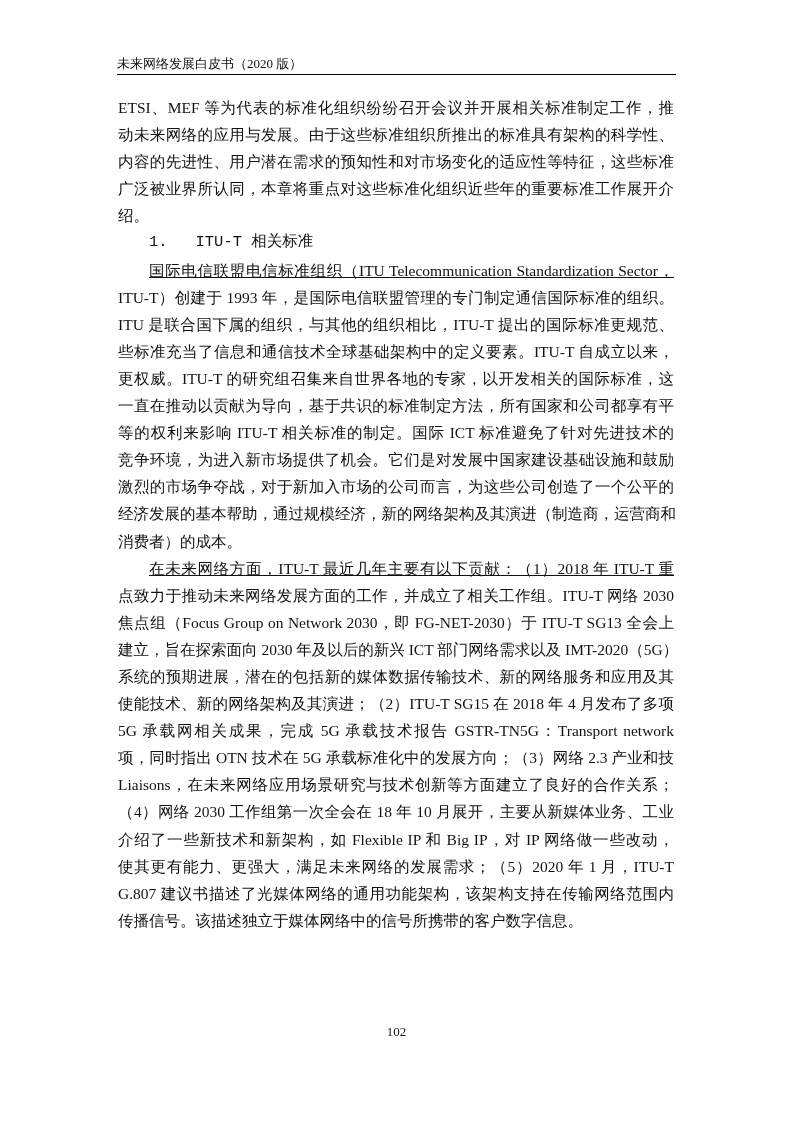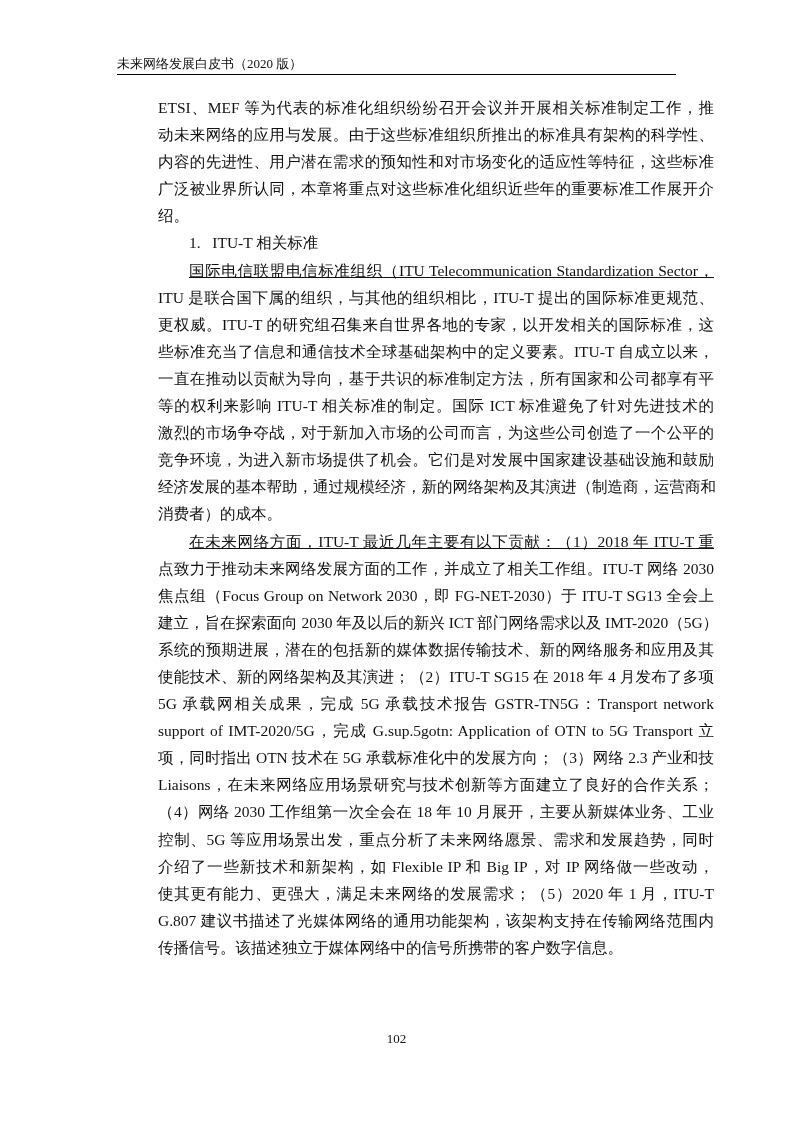--- a/index.html
+++ b/index.html
@@ -35,21 +35,20 @@
     }
     .content {
       position: absolute;
       left: 118px;
       top: 94px;
       width: 556px;
       font-size: 15.5px;
       line-height: 27.1px;
       text-align: justify;
       text-justify: inter-character;
-      margin-left: 40px;
     }
     .line {
       display: block;
       white-space: nowrap;
       height: 27.1px;
       text-align: justify;
       text-align-last: justify;
       overflow: visible;
     }
     .line.last {
@@ -58,31 +57,31 @@
     .line.indent {
       padding-left: 31px;
       text-decoration: underline;
     }
     .heading-line {
       display: block;
       white-space: nowrap;
       height: 27.1px;
       padding-left: 31px;
       text-align-last: left;
+      font-family: Liberation Mono, monospace;
     }
     .page-number {
       position: absolute;
       left: 0;
       width: 793px;
       top: 1024px;
       text-align: center;
       font-size: 13px;
       line-height: 15px;
       color: #111111;
-      margin-top: 7px;
     }
   </style>
 </head>
 <body>
 
 <div class="page-header">
   <span class="page-header-title">未来网络发展白皮书（2020 版）</span>
 </div>
 
 <div class="content">
@@ -91,44 +90,43 @@
     <span class="line">动未来网络的应用与发展。由于这些标准组织所推出的标准具有架构的科学性、</span>
     <span class="line">内容的先进性、用户潜在需求的预知性和对市场变化的适应性等特征，这些标准</span>
     <span class="line">广泛被业界所认同，本章将重点对这些标准化组织近些年的重要标准工作展开介</span>
     <span class="line last">绍。</span>
   </div>
 
   <span class="heading-line" style="white-space: pre;">1.   ITU-T 相关标准</span>
 
   <div>
     <span class="line indent">国际电信联盟电信标准组织（ITU Telecommunication Standardization Sector，</span>
+    <span class="line">ITU-T）创建于 1993 年，是国际电信联盟管理的专门制定通信国际标准的组织。</span>
     <span class="line">ITU 是联合国下属的组织，与其他的组织相比，ITU-T 提出的国际标准更规范、</span>
+    <span class="line">些标准充当了信息和通信技术全球基础架构中的定义要素。ITU-T 自成立以来，</span>
     <span class="line">更权威。ITU-T 的研究组召集来自世界各地的专家，以开发相关的国际标准，这</span>
-    <span class="line">些标准充当了信息和通信技术全球基础架构中的定义要素。ITU-T 自成立以来，</span>
     <span class="line">一直在推动以贡献为导向，基于共识的标准制定方法，所有国家和公司都享有平</span>
     <span class="line">等的权利来影响 ITU-T 相关标准的制定。国际 ICT 标准避免了针对先进技术的</span>
+    <span class="line">竞争环境，为进入新市场提供了机会。它们是对发展中国家建设基础设施和鼓励</span>
     <span class="line">激烈的市场争夺战，对于新加入市场的公司而言，为这些公司创造了一个公平的</span>
-    <span class="line">竞争环境，为进入新市场提供了机会。它们是对发展中国家建设基础设施和鼓励</span>
     <span class="line">经济发展的基本帮助，通过规模经济，新的网络架构及其演进（制造商，运营商和</span>
     <span class="line last">消费者）的成本。</span>
   </div>
 
   <div>
     <span class="line indent">在未来网络方面，ITU-T 最近几年主要有以下贡献：（1）2018 年 ITU-T 重</span>
     <span class="line">点致力于推动未来网络发展方面的工作，并成立了相关工作组。ITU-T 网络 2030</span>
     <span class="line">焦点组（Focus Group on Network 2030，即 FG-NET-2030）于 ITU-T SG13 全会上</span>
     <span class="line">建立，旨在探索面向 2030 年及以后的新兴 ICT 部门网络需求以及 IMT-2020（5G）</span>
     <span class="line">系统的预期进展，潜在的包括新的媒体数据传输技术、新的网络服务和应用及其</span>
     <span class="line">使能技术、新的网络架构及其演进；（2）ITU-T SG15 在 2018 年 4 月发布了多项</span>
     <span class="line">5G 承载网相关成果，完成 5G 承载技术报告 GSTR-TN5G：Transport network</span>
-    <span class="line">support of IMT-2020/5G，完成 G.sup.5gotn: Application of OTN to 5G Transport 立</span>
     <span class="line">项，同时指出 OTN 技术在 5G 承载标准化中的发展方向；（3）网络 2.3 产业和技</span>
     <span class="line">Liaisons，在未来网络应用场景研究与技术创新等方面建立了良好的合作关系；</span>
     <span class="line">（4）网络 2030 工作组第一次全会在 18 年 10 月展开，主要从新媒体业务、工业</span>
-    <span class="line">控制、5G 等应用场景出发，重点分析了未来网络愿景、需求和发展趋势，同时</span>
     <span class="line">介绍了一些新技术和新架构，如 Flexible IP 和 Big IP，对 IP 网络做一些改动，</span>
     <span class="line">使其更有能力、更强大，满足未来网络的发展需求；（5）2020 年 1 月，ITU-T</span>
     <span class="line">G.807 建议书描述了光媒体网络的通用功能架构，该架构支持在传输网络范围内</span>
     <span class="line last">传播信号。该描述独立于媒体网络中的信号所携带的客户数字信息。</span>
   </div>
 </div>
 
 <div class="page-number">102</div>
 
 </body></html>

